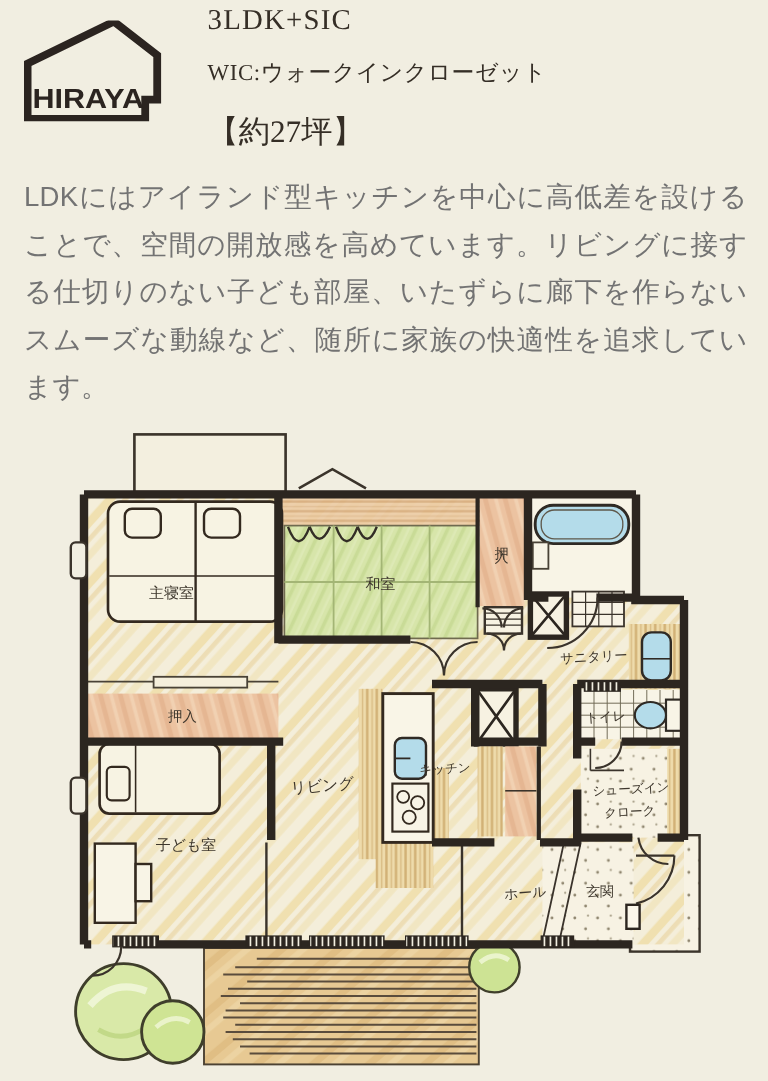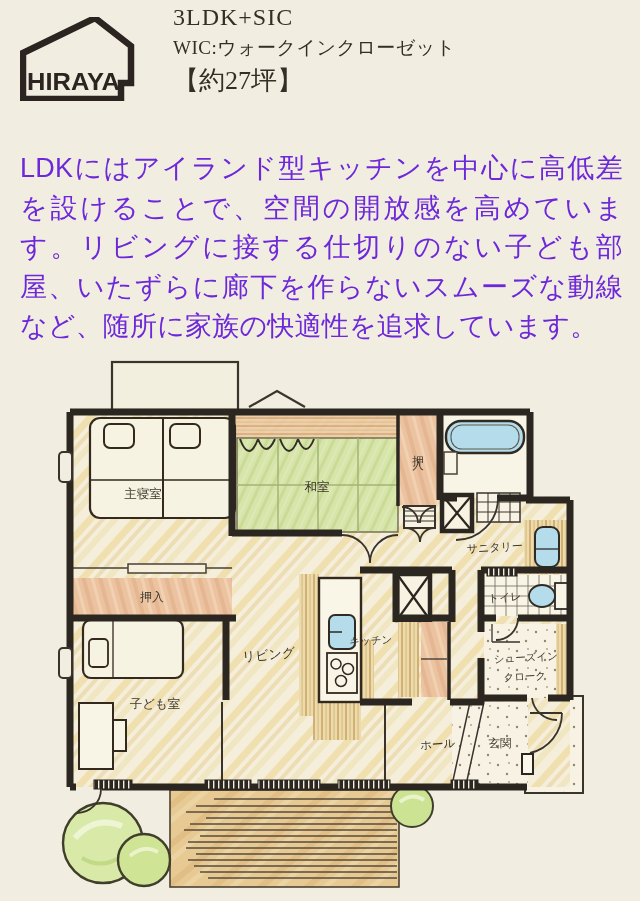--- a/index.html
+++ b/index.html
@@ -12,30 +12,30 @@
     color:#34322c;
   }
   .logo-wrap{position:absolute;left:20px;top:17px;width:118px;height:84px;}
   .titles{position:absolute;left:173px;top:1px;}
   .title{
     font-family:"Liberation Serif", serif;
     font-size:24px;line-height:32px;color:#352e26;letter-spacing:1px;
   }
   .subtitle{
     font-family:"Liberation Serif", serif;
-    font-size:19px;line-height:22px;color:#352e26;margin-top:4px;letter-spacing:0.5px;
+    font-size:19px;line-height:22px;color:#352e26;margin-top:18px;letter-spacing:0.5px;
   }
   .area{
     font-family:"Liberation Serif", serif;
-    font-size:26px;line-height:30px;color:#352e26;margin-top:7px;
+    font-size:26px;line-height:30px;color:#352e26;margin-top:22px;
   }
   .desc{
     position:absolute;left:20px;top:122px;width:603px;
-    font-size:27px;line-height:39.5px;letter-spacing:0.2px;
-    text-align:justify;color:#6d28d9;
+    font-size:23px;line-height:39.5px;letter-spacing:0.2px;
+    text-align:justify;color:#737373;
   }
   .plan{position:absolute;left:0;top:340px;width:640px;height:561px;}
   svg text.lbl{
     font-family:"DejaVu Sans", sans-serif;
     fill:#3d362c;
   }
 </style>
 </head>
 <body>
 

